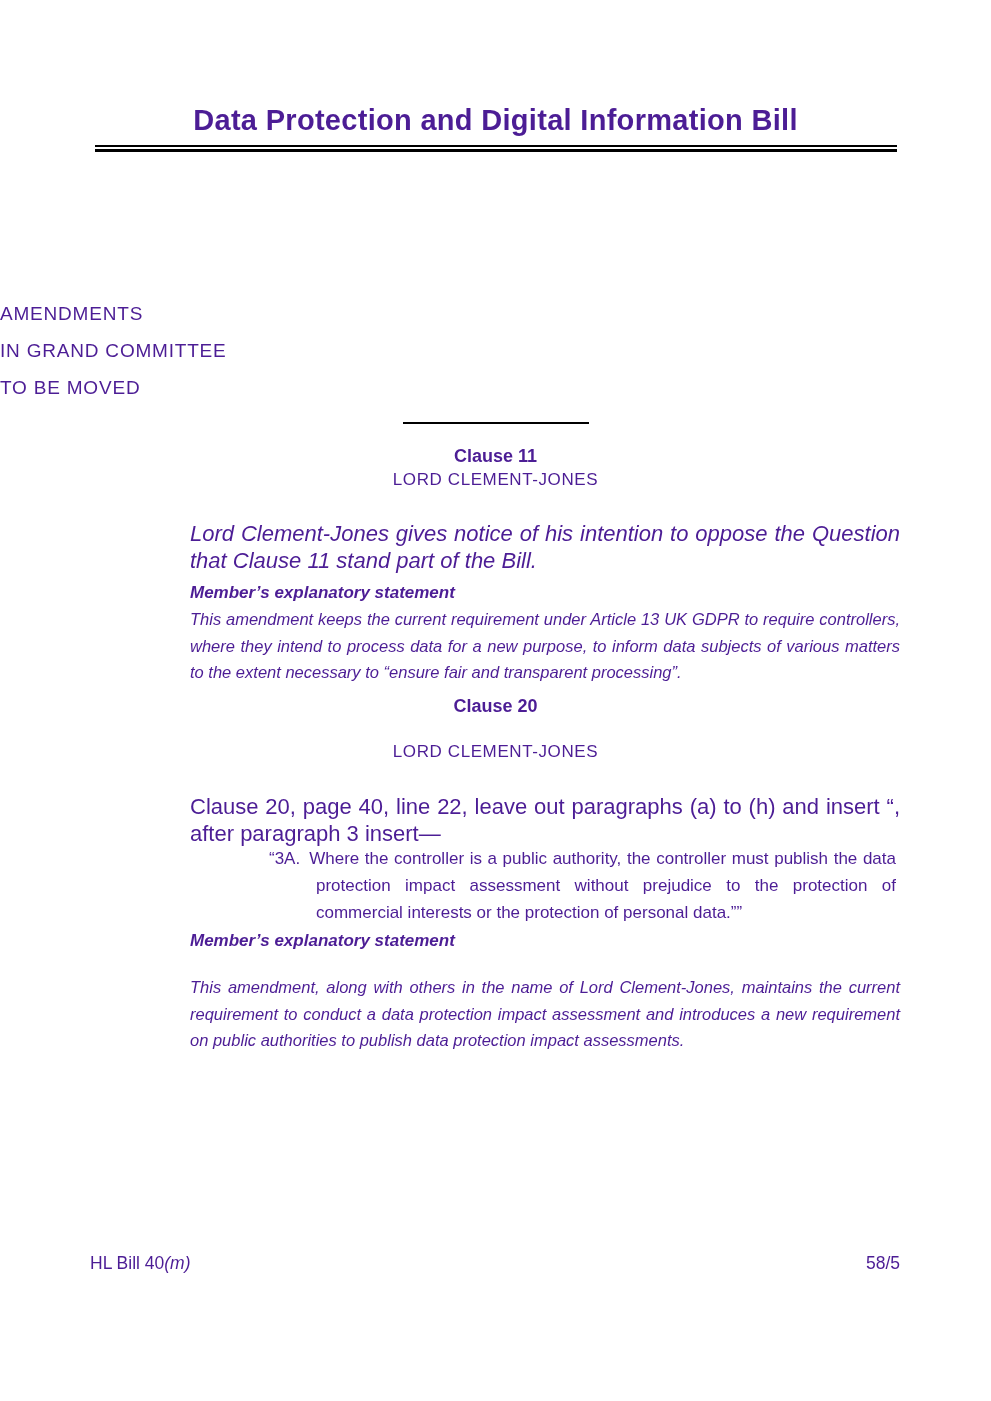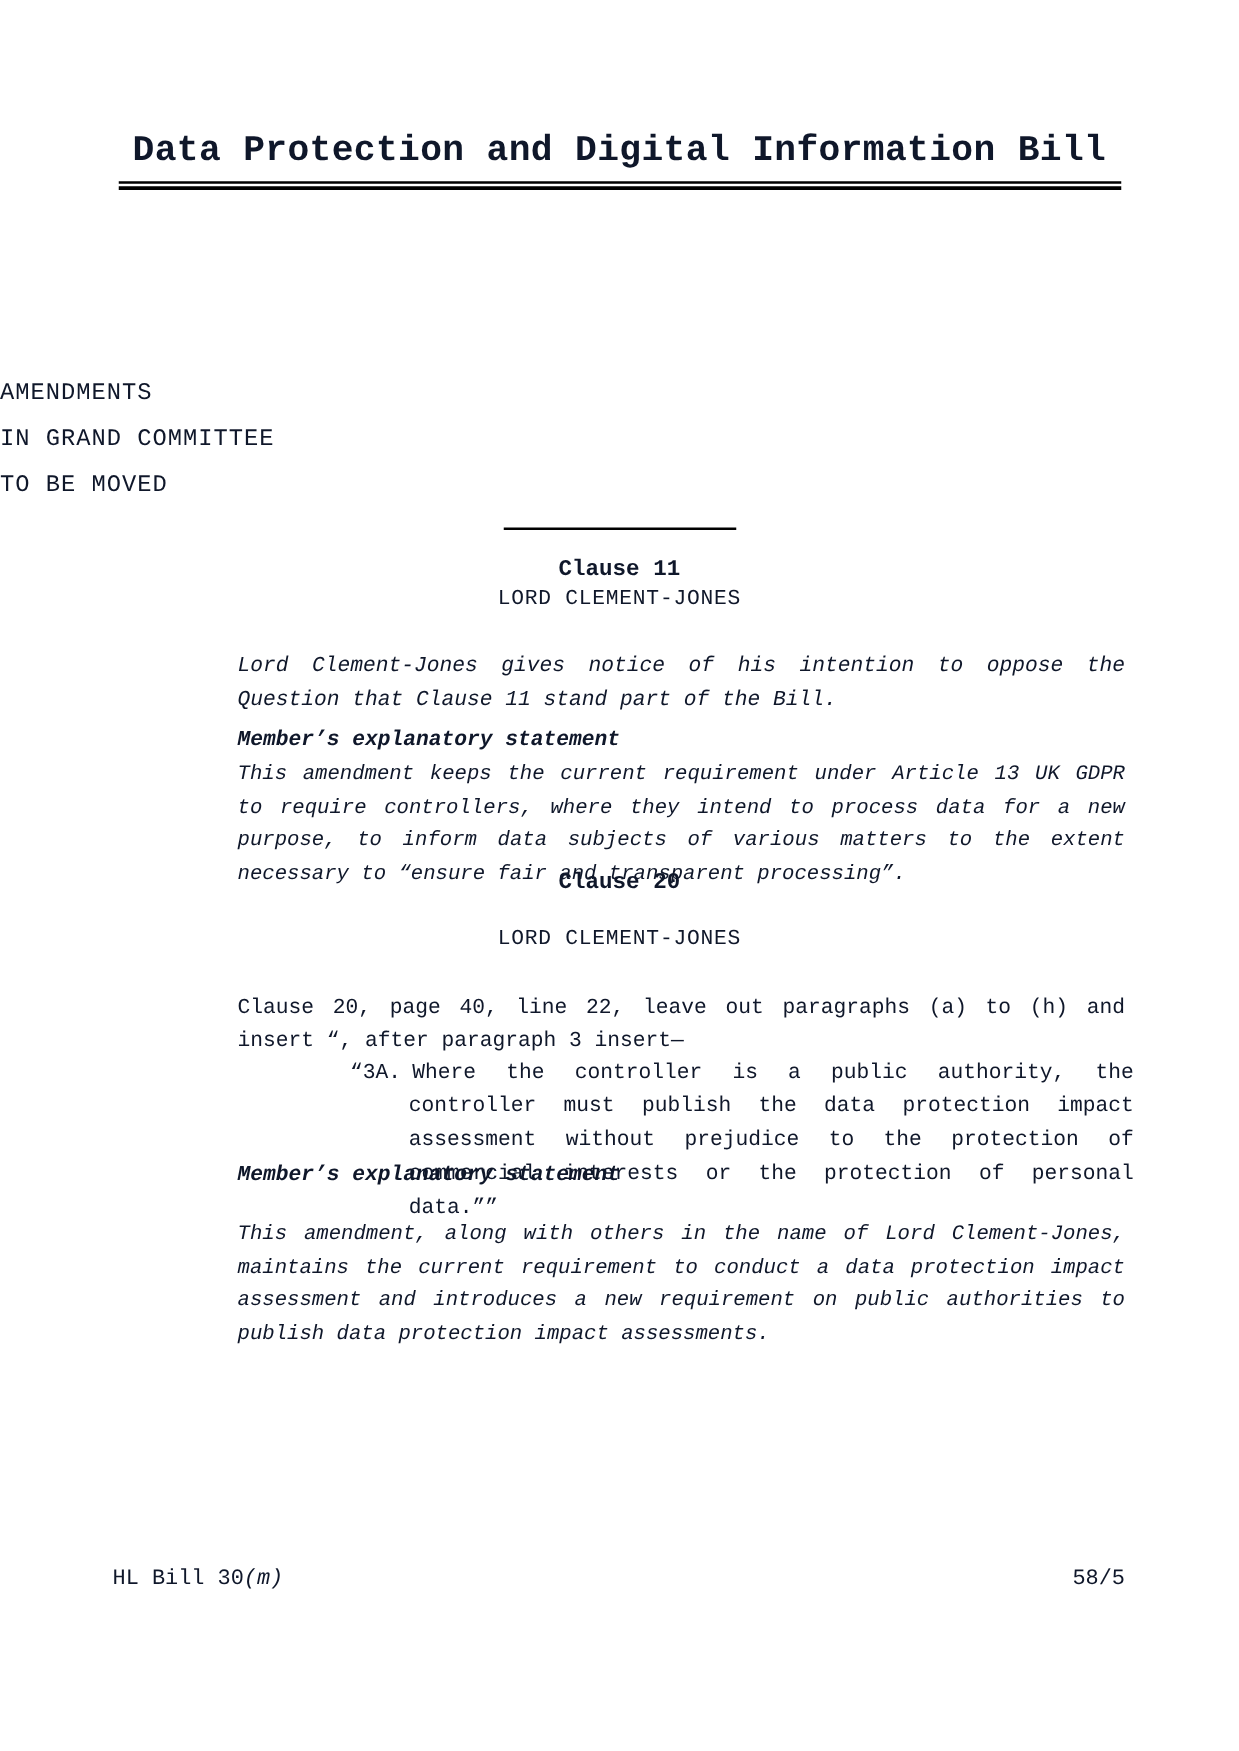--- a/index.html
+++ b/index.html
@@ -1,21 +1,21 @@
 <!DOCTYPE html>
 <html><head>
 <meta charset="utf-8">
 <style>
   html,body{margin:0;padding:0;background:#ffffff;}
   .page{
     position:relative;
     width:991px;height:1345px;
     background:#ffffff;
-    color:#0f172a;
-    font-family:Liberation Mono, monospace;
+    color:#4c1d95;
+    font-family:Liberation Sans, sans-serif;
     overflow:hidden;
   }
   .title{
     position:absolute;top:104px;left:0;width:100%;
     margin:0;text-align:center;
     font-size:29px;font-weight:bold;letter-spacing:0.3px;
   }
   .double-rule{
     position:absolute;top:145px;left:95px;width:802px;
     height:2px;
@@ -34,34 +34,34 @@
   .clause-heading{
     position:absolute;left:0;width:100%;margin:0;
     text-align:center;font-size:18px;font-weight:bold;
   }
   .mover{
     position:absolute;left:0;width:100%;
     text-align:center;font-size:17px;letter-spacing:0.6px;
   }
   .body-para{
     position:absolute;left:190px;width:710px;margin:0;
-    font-size:17px;line-height:27px;text-align:justify;
+    font-size:22px;line-height:27px;text-align:justify;
   }
   .italic{font-style:italic;}
   .expl-heading{
     position:absolute;left:190px;
     font-size:17px;font-weight:bold;font-style:italic;
   }
   .expl-para{
     position:absolute;left:190px;width:710px;margin:0;
     font-size:16.5px;line-height:26.5px;
     font-style:italic;text-align:justify;
   }
   .quote-para{
-    position:absolute;left:280px;width:627px;margin:0;
+    position:absolute;left:269px;width:627px;margin:0;
     box-sizing:border-box;padding-left:47px;text-indent:-47px;
     font-size:17px;line-height:27px;text-align:justify;
   }
   .quote-label{margin-right:9px;}
   .footer-left{position:absolute;left:90px;top:1253px;font-size:17.5px;}
   .footer-right{position:absolute;right:91px;top:1253px;font-size:17.5px;}
 </style>
 </head>
 <body>
 
@@ -83,16 +83,16 @@
   <div class="expl-heading" style="top:583px;">Member’s explanatory statement</div>
   <p class="expl-para" style="top:606px;">This amendment keeps the current requirement under Article 13 UK GDPR to require controllers, where they intend to process data for a new purpose, to inform data subjects of various matters to the extent necessary to “ensure fair and transparent processing”.</p>
 
   <h2 class="clause-heading" style="top:696px;">Clause 20</h2>
   <div class="mover" style="top:742px;">LORD CLEMENT-JONES</div>
   <p class="body-para" style="top:793px;">Clause 20, page 40, line 22, leave out paragraphs (a) to (h) and insert “, after paragraph 3 insert—</p>
   <p class="quote-para" style="top:845px;"><span class="quote-label">“3A.</span><span>Where the controller is a public authority, the controller must publish the data protection impact assessment without prejudice to the protection of commercial interests or the protection of personal data.””</span></p>
   <div class="expl-heading" style="top:931px;">Member’s explanatory statement</div>
   <p class="expl-para" style="top:954px;margin-top:20px;">This amendment, along with others in the name of Lord Clement-Jones, maintains the current requirement to conduct a data protection impact assessment and introduces a new requirement on public authorities to publish data protection impact assessments.</p>
 
-  <div class="footer-left"><span>HL Bill 30</span><span class="italic">(m)</span></div>
+  <div class="footer-left"><span>HL Bill 40</span><span class="italic">(m)</span></div>
   <div class="footer-right">58/5</div>
 
 </div>
 
 </body></html>

